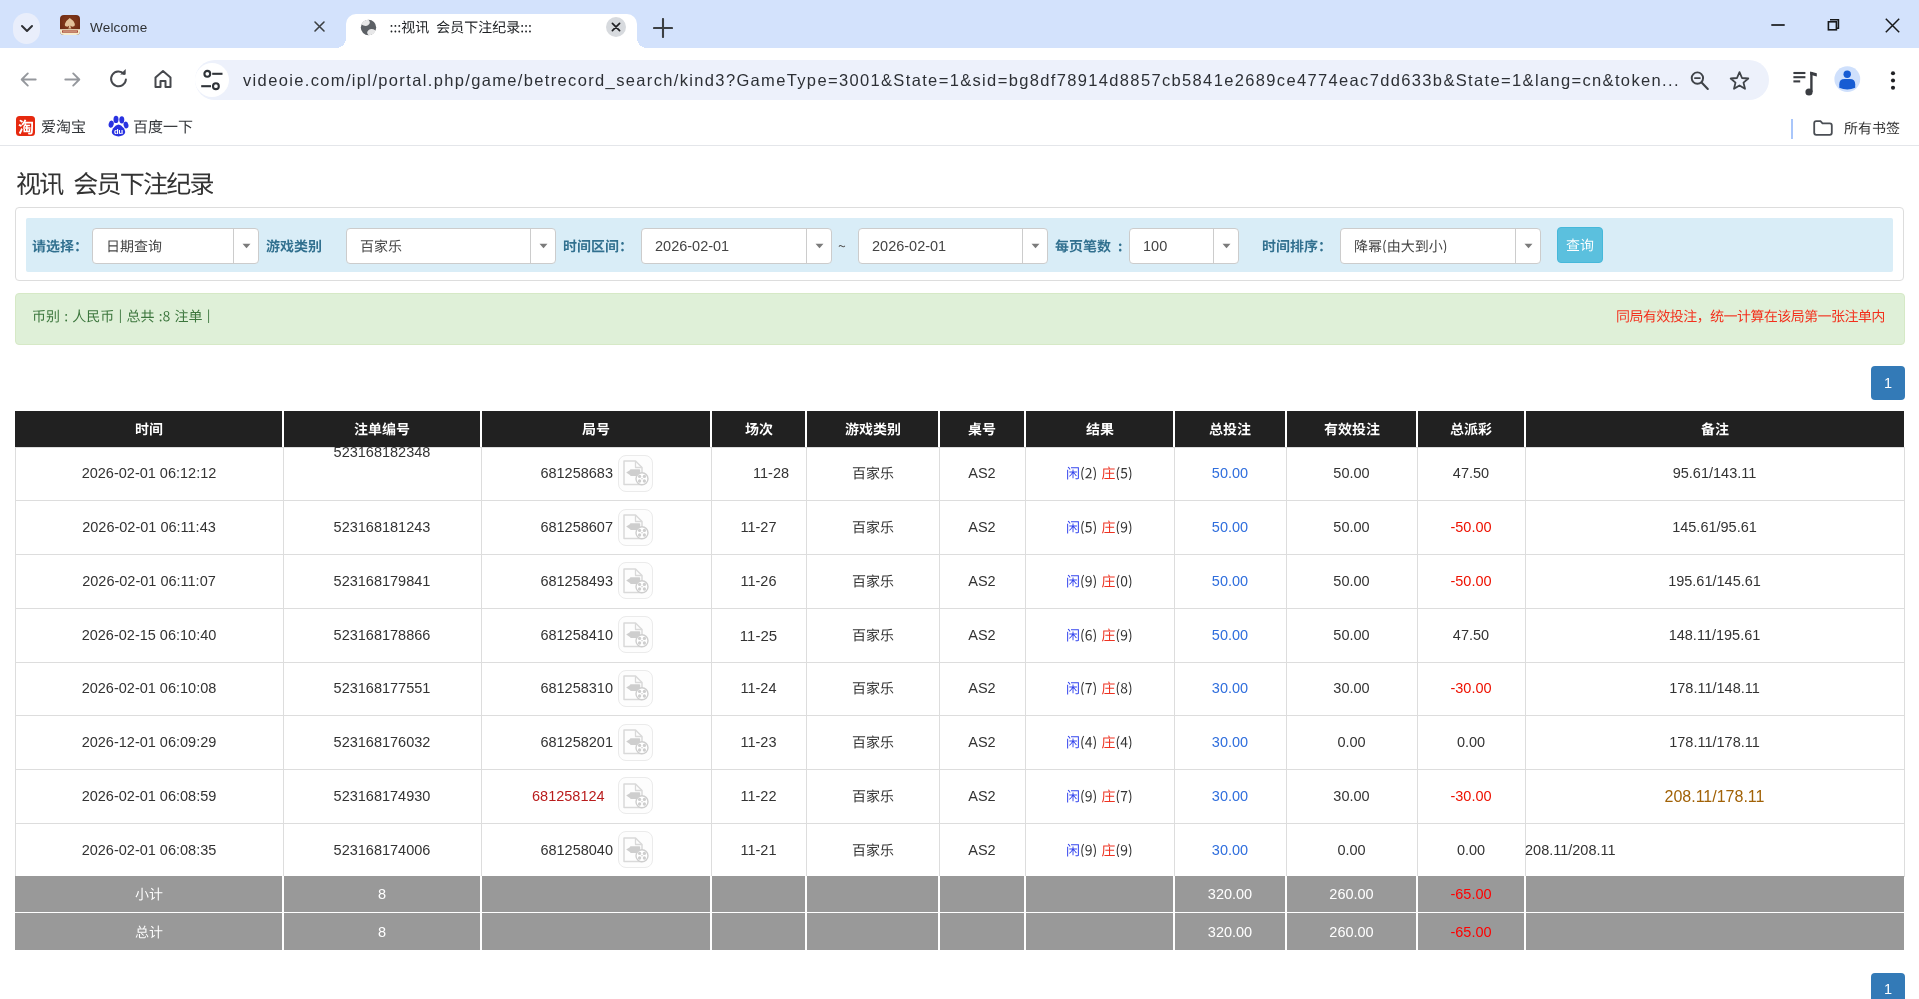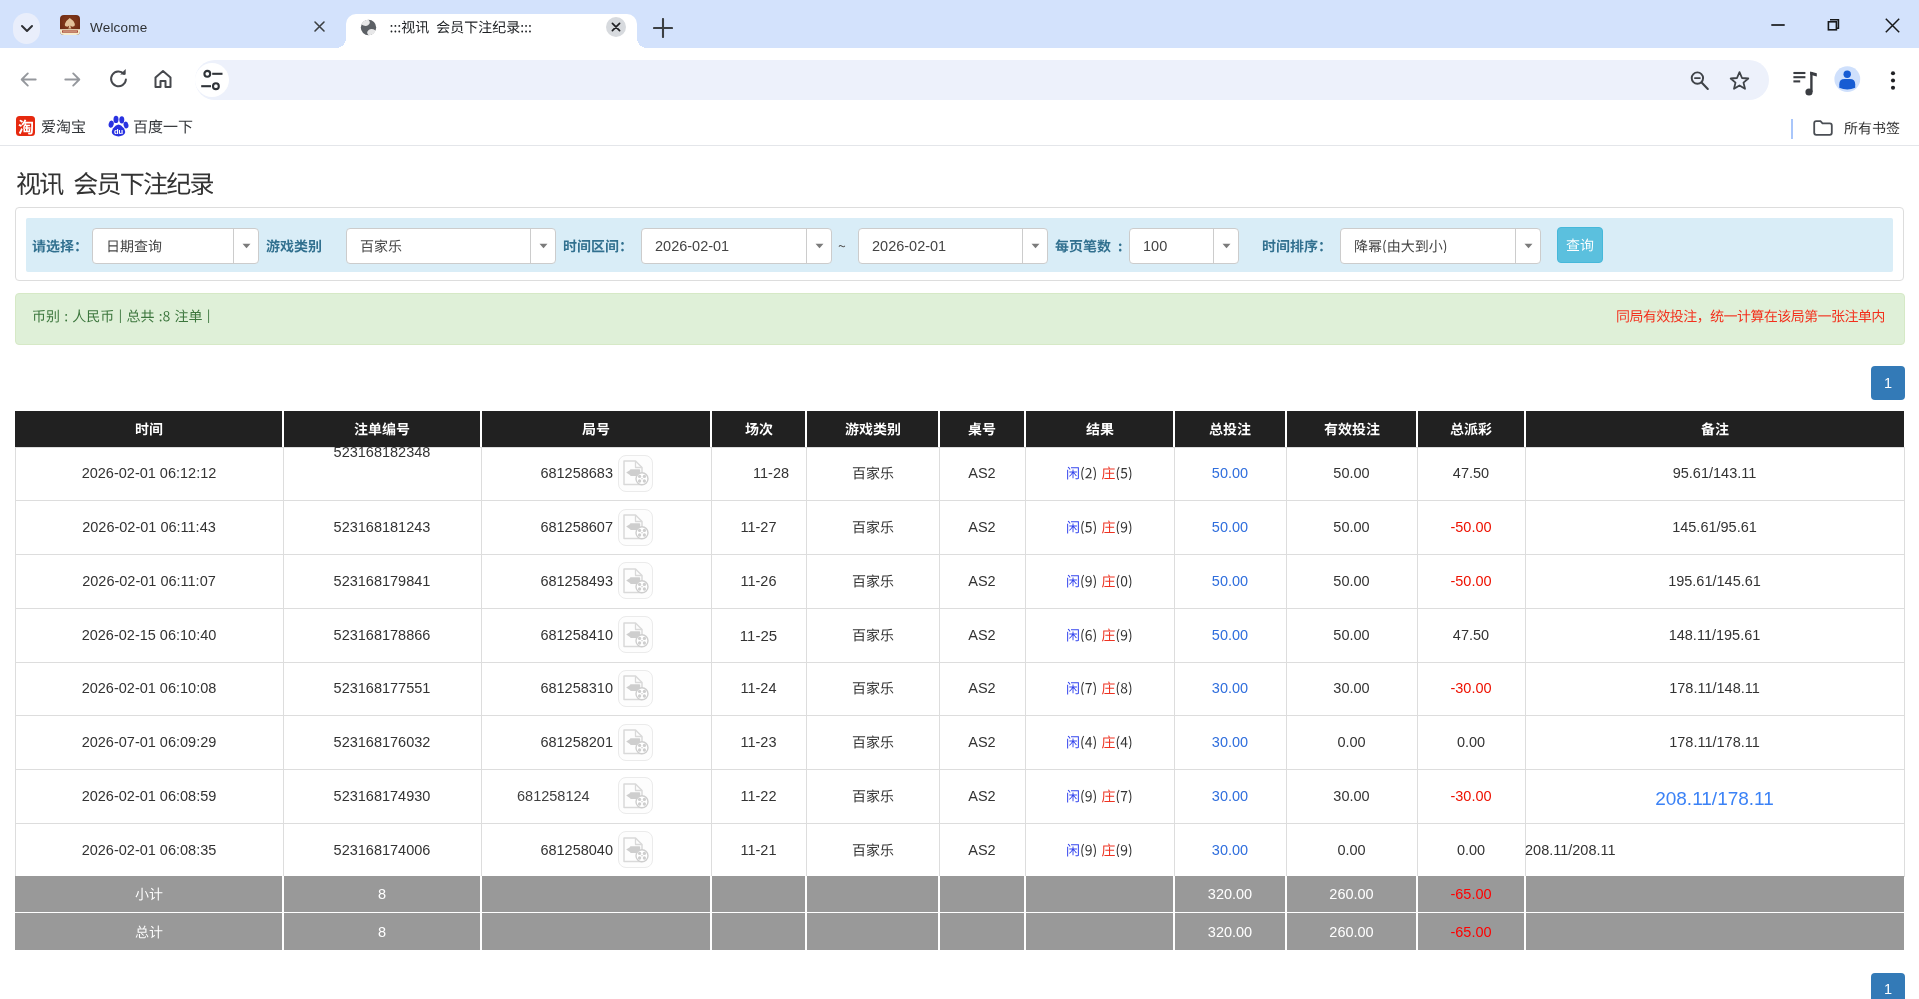--- a/index.html
+++ b/index.html
@@ -85,20 +85,21 @@
 <div class="abs" style="left:195px;top:59.5px;width:1574px;height:40px;border-radius:20px;background:#edf1fb"></div>
 <div class="abs" style="left:195px;top:63px;width:34px;height:34px;border-radius:50%;background:#fff"></div>
 <svg class="abs" style="left:199px;top:67px" width="26" height="26" viewBox="0 0 26 26">
 <g stroke="#2f3338" stroke-width="2.1" fill="none">
 <circle cx="8.3" cy="6.8" r="2.9"></circle>
 <line x1="13.2" y1="6.8" x2="23.5" y2="6.8"></line>
 <line x1="2.2" y1="19.2" x2="12" y2="19.2"></line>
 <circle cx="16.9" cy="19.2" r="2.9"></circle>
 </g>
     </svg>
+<div class="abs" style="left:243px;top:71px;font-size:16.5px;color:#2d3035;letter-spacing:1.35px;white-space:nowrap">videoie.com/ipl/portal.php/game/betrecord_search/kind3?GameType=3001&amp;State=1&amp;sid=bg8df78914d8857cb5841e2689ce4774eac7dd633b&amp;State=1&amp;lang=cn&amp;token...</div>
 <svg class="abs" style="left:1690px;top:70.5px" width="20" height="20" viewBox="0 0 20 20">
 <g stroke="#3f4348" fill="none" stroke-linecap="round">
 <circle cx="7.4" cy="7.1" r="5.7" stroke-width="1.9"></circle>
 <line x1="4.9" y1="7.1" x2="9.9" y2="7.1" stroke-width="1.8"></line>
 <line x1="11.6" y1="11.6" x2="17.8" y2="18" stroke-width="2.1"></line>
 </g>
     </svg>
 <svg class="abs" style="left:1729px;top:70px" width="21" height="21" viewBox="0 0 21 21">
 <path d="M10.5 2.2 L13 8 L19.3 8.5 L14.5 12.6 L16 18.8 L10.5 15.4 L5 18.8 L6.5 12.6 L1.7 8.5 L8 8 Z" fill="none" stroke="#3f4348" stroke-width="1.8" stroke-linejoin="round"></path>
 </svg>
@@ -698,21 +699,21 @@
           <path transform="translate(3531,0)" fill="#333" d="M239 -196 295 -171C209 -29 168 141 168 311C168 480 209 649 295 792L239 818C147 668 92 507 92 311C92 114 147 -47 239 -196Z"></path>
           <path transform="translate(3869,0)" fill="#333" d="M280 -13C417 -13 509 70 509 176C509 277 450 332 386 369V374C429 408 483 474 483 551C483 664 407 744 282 744C168 744 81 669 81 558C81 481 127 426 180 389V385C113 349 46 280 46 182C46 69 144 -13 280 -13ZM330 398C243 432 164 471 164 558C164 629 213 676 281 676C359 676 405 619 405 546C405 492 379 442 330 398ZM281 55C193 55 127 112 127 190C127 260 169 318 228 356C332 314 422 278 422 179C422 106 366 55 281 55Z"></path>
           <path transform="translate(4424,0)" fill="#333" d="M99 -196C191 -47 246 114 246 311C246 507 191 668 99 818L42 792C128 649 171 480 171 311C171 141 128 -29 42 -171Z"></path>
         </g>
       </svg>
     </div>
 <div class="abs" style="left:1174px;top:680.4px;width:112px;text-align:center;font-size:14.5px;color:#2f6edd">30.00</div>
 <div class="abs" style="left:1286px;top:680.4px;width:131px;text-align:center;font-size:14.5px;color:#333">30.00</div>
 <div class="abs" style="left:1417px;top:680.4px;width:108px;text-align:center;font-size:14.5px;color:#ee1100">-30.00</div>
 <div class="abs" style="left:1525px;top:680.4px;width:379px;text-align:center;font-size:14.5px;color:#333">178.11/148.11</div>
-<div class="abs" style="left:15px;top:734.1px;width:268px;text-align:center;font-size:14.5px;color:#333">2026-07-01 06:09:29</div>
+<div class="abs" style="left:15px;top:734.1px;width:268px;text-align:center;font-size:14.5px;color:#333">2026-12-01 06:09:29</div>
 <div class="abs" style="left:283px;top:734.1px;width:198px;text-align:center;font-size:14.5px;color:#333">523168176032</div>
 <div class="abs" style="left:540.4px;top:734.1px;font-size:14.5px;color:#333">681258201</div>
 <div class="abs" style="left:617.6px;top:723.6px;width:35px;height:37px;border:1px solid #ebebeb;border-radius:8px;background:#fdfdfd"></div>
 <svg class="abs" style="left:623.1px;top:729.1px" width="26" height="26" viewBox="0 0 26 26">
       <use href="#filmicon"></use>
     </svg>
 <div class="abs" style="left:711px;top:734.1px;width:95px;text-align:center;font-size:14.5px;color:#333">11-23</div>
 <div style="position:absolute;left:851.5px;top:735.1px;width:42.0px;height:14px">
       <svg style="" width="42.0" height="14" viewBox="0 0 3000 1000">
         <g transform="translate(0,880) scale(1,-1)">
@@ -736,21 +737,21 @@
           <path transform="translate(4424,0)" fill="#333" d="M99 -196C191 -47 246 114 246 311C246 507 191 668 99 818L42 792C128 649 171 480 171 311C171 141 128 -29 42 -171Z"></path>
         </g>
       </svg>
     </div>
 <div class="abs" style="left:1174px;top:734.1px;width:112px;text-align:center;font-size:14.5px;color:#2f6edd">30.00</div>
 <div class="abs" style="left:1286px;top:734.1px;width:131px;text-align:center;font-size:14.5px;color:#333">0.00</div>
 <div class="abs" style="left:1417px;top:734.1px;width:108px;text-align:center;font-size:14.5px;color:#333">0.00</div>
 <div class="abs" style="left:1525px;top:734.1px;width:379px;text-align:center;font-size:14.5px;color:#333">178.11/178.11</div>
 <div class="abs" style="left:15px;top:787.9px;width:268px;text-align:center;font-size:14.5px;color:#333">2026-02-01 06:08:59</div>
 <div class="abs" style="left:283px;top:787.9px;width:198px;text-align:center;font-size:14.5px;color:#333">523168174930</div>
-<div class="abs" style="left:517px;top:787.9px;font-size:14.5px;color:#404040">681258124</div>
+<div class="abs" style="left:532px;top:787.9px;font-size:14.5px;color:#b91c1c">681258124</div>
 <div class="abs" style="left:617.6px;top:777.4px;width:35px;height:37px;border:1px solid #ebebeb;border-radius:8px;background:#fdfdfd"></div>
 <svg class="abs" style="left:623.1px;top:782.9px" width="26" height="26" viewBox="0 0 26 26">
       <use href="#filmicon"></use>
     </svg>
 <div class="abs" style="left:711px;top:787.9px;width:95px;text-align:center;font-size:14.5px;color:#333">11-22</div>
 <div style="position:absolute;left:851.5px;top:788.9px;width:42.0px;height:14px">
       <svg style="" width="42.0" height="14" viewBox="0 0 3000 1000">
         <g transform="translate(0,880) scale(1,-1)">
           <path transform="translate(0,0)" fill="#333" d="M177 563V-81H253V-16H759V-81H837V563H497C510 608 524 662 536 713H937V786H64V713H449C442 663 431 607 420 563ZM253 241H759V54H253ZM253 310V493H759V310Z"></path>
           <path transform="translate(1000,0)" fill="#333" d="M423 824C436 802 450 775 461 750H84V544H157V682H846V544H923V750H551C539 780 519 817 501 847ZM790 481C734 429 647 363 571 313C548 368 514 421 467 467C492 484 516 501 537 520H789V586H209V520H438C342 456 205 405 80 374C93 360 114 329 121 315C217 343 321 383 411 433C430 415 446 395 460 374C373 310 204 238 78 207C91 191 108 165 116 148C236 185 391 256 489 324C501 300 510 277 516 254C416 163 221 69 61 32C76 15 92 -13 100 -32C244 12 416 95 530 182C539 101 521 33 491 10C473 -7 454 -10 427 -10C406 -10 372 -9 336 -5C348 -26 355 -56 356 -76C388 -77 420 -78 441 -78C487 -78 513 -70 545 -43C601 -1 625 124 591 253L639 282C693 136 788 20 916 -38C927 -18 949 9 966 23C840 73 744 186 697 319C752 355 806 395 852 432Z"></path>
@@ -769,21 +770,21 @@
           <path transform="translate(2531,0)" fill="#ee3322" d="M541 602V394H277V322H541V23H210V-49H954V23H617V322H903V394H617V602ZM470 826C492 789 515 739 527 705H129V443C129 298 121 92 39 -54C59 -60 92 -78 107 -89C191 64 203 288 203 443V635H948V705H548L605 723C594 756 566 808 543 847Z"></path>
           <path transform="translate(3531,0)" fill="#333" d="M239 -196 295 -171C209 -29 168 141 168 311C168 480 209 649 295 792L239 818C147 668 92 507 92 311C92 114 147 -47 239 -196Z"></path>
           <path transform="translate(3869,0)" fill="#333" d="M198 0H293C305 287 336 458 508 678V733H49V655H405C261 455 211 278 198 0Z"></path>
           <path transform="translate(4424,0)" fill="#333" d="M99 -196C191 -47 246 114 246 311C246 507 191 668 99 818L42 792C128 649 171 480 171 311C171 141 128 -29 42 -171Z"></path>
         </g>
       </svg>
     </div>
 <div class="abs" style="left:1174px;top:787.9px;width:112px;text-align:center;font-size:14.5px;color:#2f6edd">30.00</div>
 <div class="abs" style="left:1286px;top:787.9px;width:131px;text-align:center;font-size:14.5px;color:#333">30.00</div>
 <div class="abs" style="left:1417px;top:787.9px;width:108px;text-align:center;font-size:14.5px;color:#ee1100">-30.00</div>
-<div class="abs" style="left:1525px;top:787.9px;width:379px;text-align:center;font-size:19px;color:#3b82f6">208.11/178.11</div>
+<div class="abs" style="left:1525px;top:787.9px;width:379px;text-align:center;font-size:16px;color:#a16207">208.11/178.11</div>
 <div class="abs" style="left:15px;top:841.6px;width:268px;text-align:center;font-size:14.5px;color:#333">2026-02-01 06:08:35</div>
 <div class="abs" style="left:283px;top:841.6px;width:198px;text-align:center;font-size:14.5px;color:#333">523168174006</div>
 <div class="abs" style="left:540.4px;top:841.6px;font-size:14.5px;color:#333">681258040</div>
 <div class="abs" style="left:617.6px;top:831.1px;width:35px;height:37px;border:1px solid #ebebeb;border-radius:8px;background:#fdfdfd"></div>
 <svg class="abs" style="left:623.1px;top:836.6px" width="26" height="26" viewBox="0 0 26 26">
       <use href="#filmicon"></use>
     </svg>
 <div class="abs" style="left:711px;top:841.6px;width:95px;text-align:center;font-size:14.5px;color:#333">11-21</div>
 <div style="position:absolute;left:851.5px;top:842.6px;width:42.0px;height:14px">
       <svg style="" width="42.0" height="14" viewBox="0 0 3000 1000">

